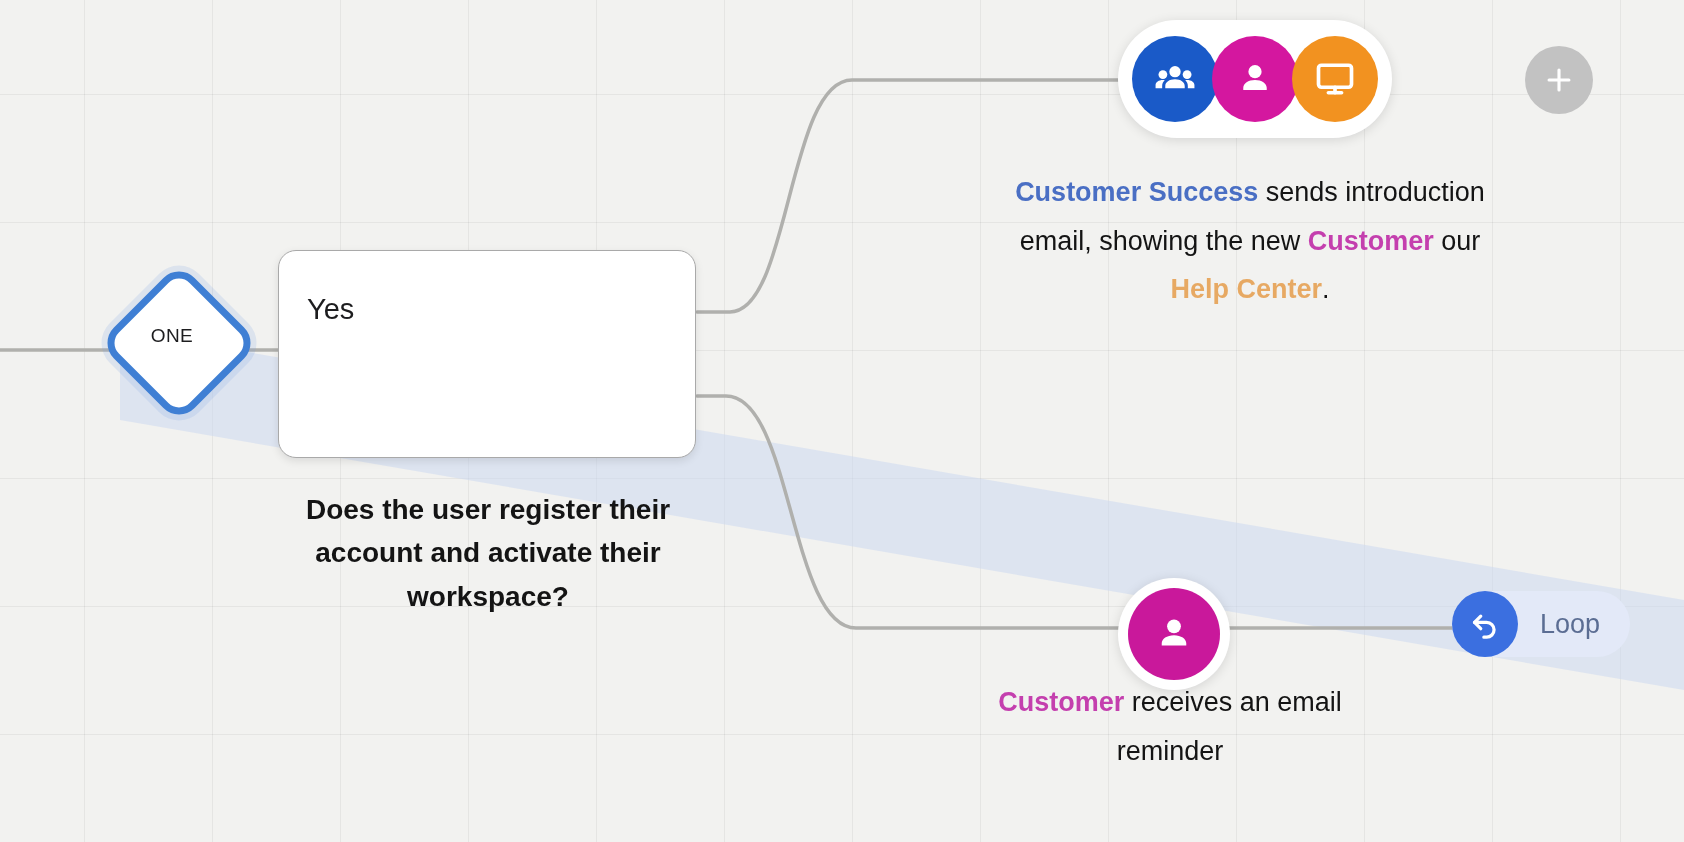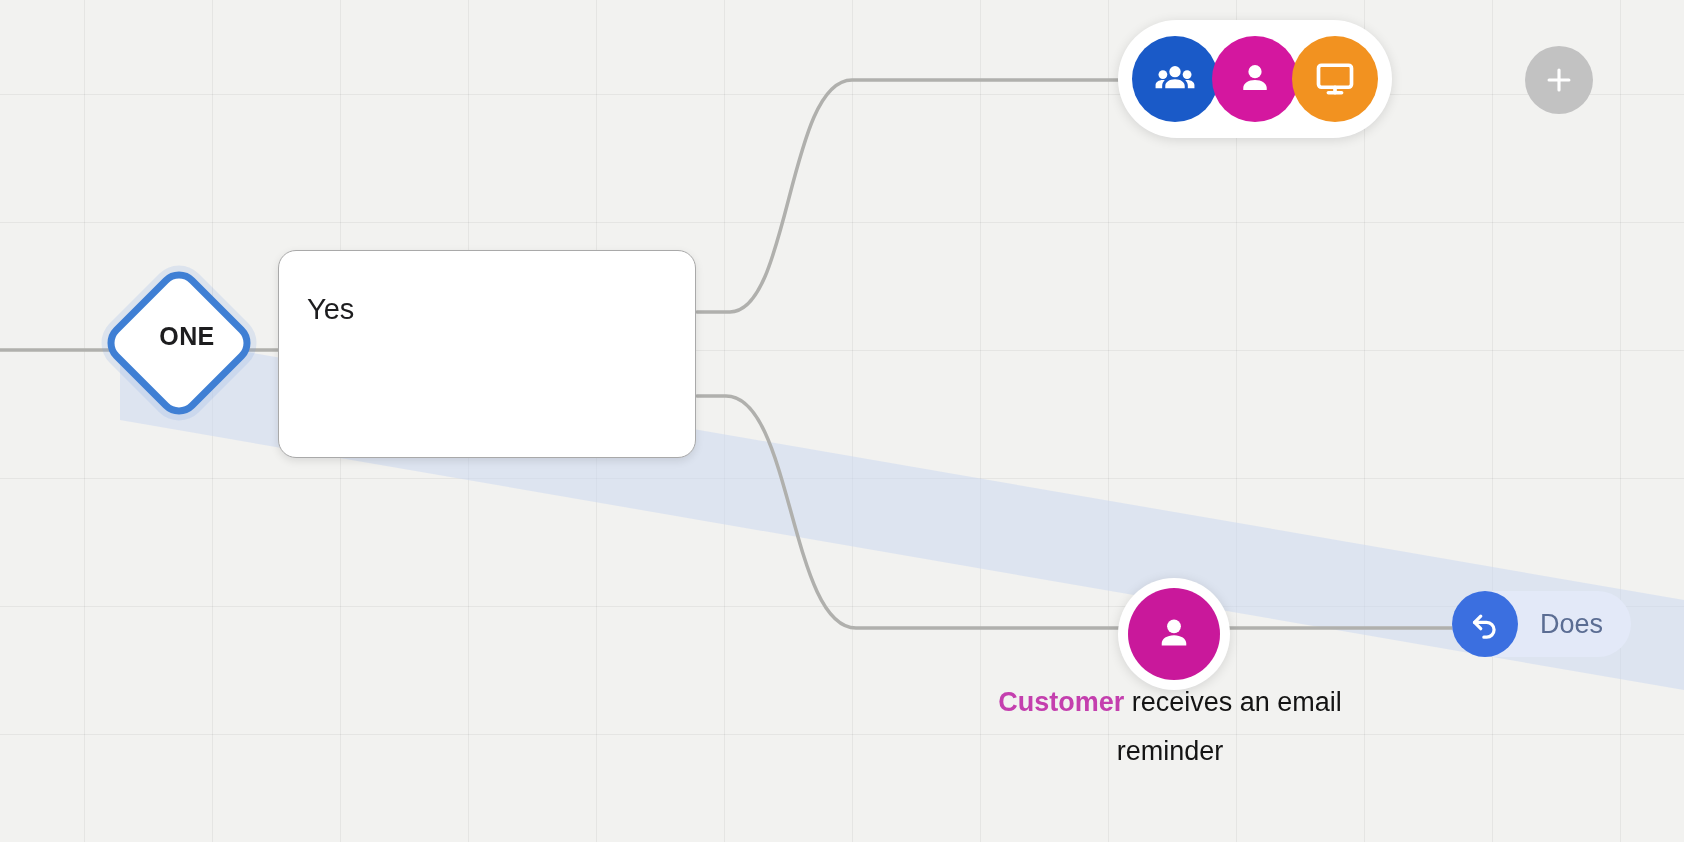--- a/index.html
+++ b/index.html
@@ -23,23 +23,23 @@
 
   
   .diamond-wrap{left:104px;top:268px;width:136px;height:136px;}
   .diamond{
     position:absolute;left:18px;top:18px;width:100px;height:100px;
     background:#ffffff;border:7px solid #3f7fd4;
     border-radius:22px;transform:rotate(45deg);
     box-shadow:0 0 0 6px rgba(120,160,225,0.18);
   }
   .diamond-label{
-    position:absolute;left:15px;top:0;width:136px;height:136px;
+    position:absolute;left:0;top:0;width:136px;height:136px;
     display:flex;align-items:center;justify-content:center;
-    font-size:25px;font-weight:700;color:#1d1d1f;letter-spacing:.4px;
+    font-size:19px;font-weight:400;color:#1d1d1f;letter-spacing:.4px;
   }
 
   
   .decision-card{
     left:278px;top:250px;width:418px;height:208px;
     background:#ffffff;border:1px solid #a9a9a9;border-radius:18px;
     box-shadow:0 3px 9px rgba(0,0,0,0.10);
     box-sizing:border-box;padding:44px 0 0 28px;
   }
   .opt{font-size:29px;color:#1d1d1f;line-height:1;margin-bottom:60px;}
@@ -130,20 +130,21 @@
   </svg>
 
   <div class="node diamond-wrap">
     <div class="diamond"></div>
     <div class="diamond-label">ONE</div>
   </div>
 
   <div class="node decision-card">
     <div class="opt">Yes</div>
   </div>
+  <div class="node decision-caption">Does the user register their account and activate their workspace?</div>
 
   <div class="node icon-pill">
     <div class="circ" style="background:#1a5ac8;">
       <svg viewBox="0 0 24 24" fill="#ffffff" xmlns="http://www.w3.org/2000/svg">
         <circle cx="12" cy="8" r="3.1"></circle>
         <circle cx="5.4" cy="9.6" r="2.4"></circle>
         <circle cx="18.6" cy="9.6" r="2.4"></circle>
         <path d="M12 12.2c-3.1 0-5.3 1.6-5.3 3.6V17h10.6v-1.2c0-2-2.2-3.6-5.3-3.6z"></path>
         <path d="M5.4 12.6c-2.3 0-4 1.2-4 2.7V17h3.6v-1.2c0-1.2.5-2.3 1.4-3.1-.3 0-.6-.1-1-.1z"></path>
         <path d="M18.6 12.6c-.4 0-.7 0-1 .1.9.8 1.4 1.9 1.4 3.1V17h3.6v-1.7c0-1.5-1.7-2.7-4-2.7z"></path>
@@ -157,20 +158,23 @@
     </div>
     <div class="circ" style="background:#f29220;">
       <svg viewBox="0 0 24 24" fill="none" stroke="#ffffff" stroke-width="2" stroke-linecap="round" stroke-linejoin="round" xmlns="http://www.w3.org/2000/svg">
         <rect x="3" y="4.5" width="18" height="12" rx="1.6"></rect>
         <line x1="12" y1="16.5" x2="12" y2="19.5"></line>
         <line x1="8.4" y1="19.5" x2="15.6" y2="19.5"></line>
       </svg>
     </div>
   </div>
 
+  <div class="node-text t-top">
+    <span class="em-blue">Customer Success</span><span> sends introduction email, showing the new </span><span class="em-magenta">Customer</span><span> our </span><span class="em-orange">Help Center</span><span>.</span>
+  </div>
 
   <div class="node person-node">
     <div class="inner" style="background:#c9189b;">
       <svg viewBox="0 0 24 24" fill="#ffffff" xmlns="http://www.w3.org/2000/svg">
         <circle cx="12" cy="8" r="3.6"></circle>
         <path d="M12 12.6c-3.7 0-6.4 1.9-6.4 4.2V18h12.8v-1.2c0-2.3-2.7-4.2-6.4-4.2z"></path>
       </svg>
     </div>
   </div>
 
@@ -178,21 +182,21 @@
     <span class="em-magenta">Customer</span><span> receives an email reminder</span>
   </div>
 
   <div class="node loop-badge">
     <div class="loop-circle">
       <svg viewBox="0 0 24 24" fill="none" stroke="#ffffff" stroke-width="2.3" stroke-linecap="round" stroke-linejoin="round" xmlns="http://www.w3.org/2000/svg">
         <polyline points="9,6.5 4.6,10.9 9,15.3"></polyline>
         <path d="M4.6 10.9h8.6a5.2 5.2 0 0 1 0 10.4h-2"></path>
       </svg>
     </div>
-    <div class="loop-text">Does</div>
+    <div class="loop-text">Loop</div>
   </div>
 
   <div class="node add-btn">
     <svg viewBox="0 0 24 24" stroke="#ffffff" stroke-width="2.2" stroke-linecap="round" xmlns="http://www.w3.org/2000/svg">
       <line x1="12" y1="5" x2="12" y2="19"></line>
       <line x1="5" y1="12" x2="19" y2="12"></line>
     </svg>
   </div>
 
 </div>

